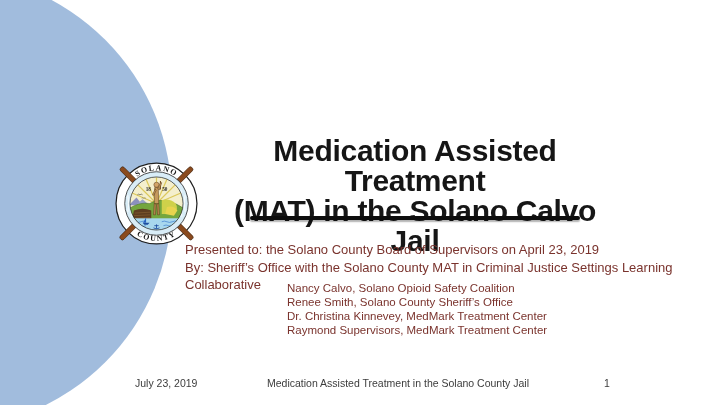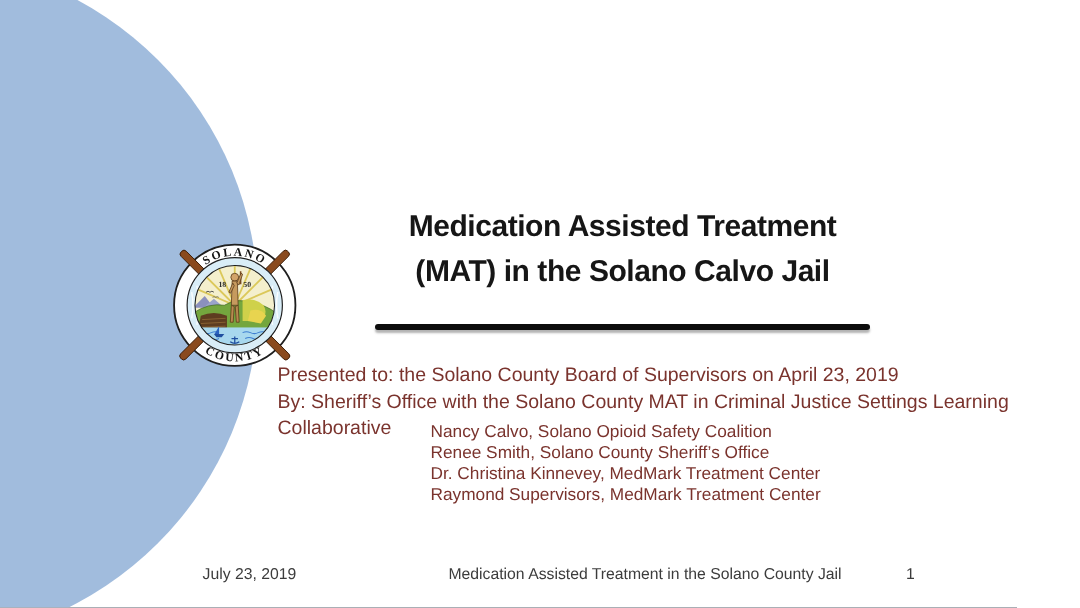--- a/index.html
+++ b/index.html
@@ -27,21 +27,21 @@
   }
   .seal{
     position:absolute;
     left:113px;top:160px;
     width:87px;height:87px;
   }
   .title{
     position:absolute;
     left:234px;top:136px;width:362px;
     text-align:center;
-    font-size:20px;line-height:30px;
+    font-size:30px;line-height:30px;
     font-weight:bold;
     color:var(--title-text);
     letter-spacing:-0.3px;
   }
   .divider{
     position:absolute;
     left:250px;top:216px;
     width:330px;height:4px;
     background:var(--divider);
     border-radius:2px;
@@ -60,21 +60,21 @@
     font-size:11.5px;line-height:14px;
     color:var(--body-text);
   }
   .footer{
     position:absolute;
     left:0;top:377px;width:602px;height:16px;
     font-size:10.5px;
     color:var(--footer-text);
   }
   .footer-date{position:absolute;left:135px;top:0;}
-  .footer-title{position:absolute;left:178px;top:0;width:440px;text-align:center;margin-left:32px;}
+  .footer-title{position:absolute;left:178px;top:0;width:440px;text-align:center;}
   .footer-page{position:absolute;left:604px;top:0;}
 </style>
 </head>
 <body>
 
 <div class="slide">
 
   <div class="accent-circle"></div>
 
   <svg class="seal" viewBox="0 0 100 100" aria-hidden="true">

